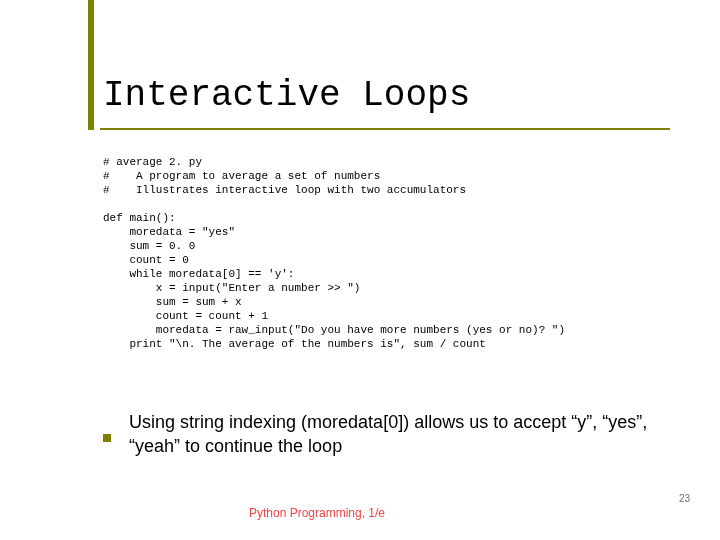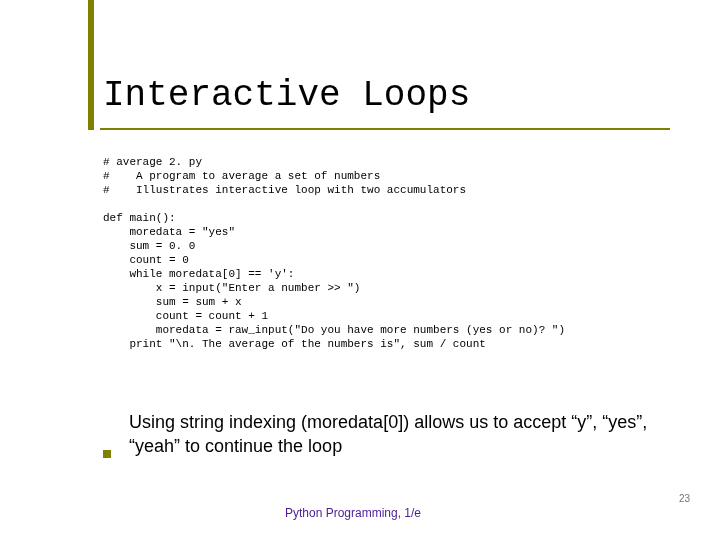--- a/index.html
+++ b/index.html
@@ -45,21 +45,21 @@
     font-size: 11px;
     line-height: 14px;
     white-space: pre;
     color: #000;
   }
   .bullet-row {
     position: absolute;
     left: 103px;
     top: 410px;
     display: flex;
-    align-items: flex-end;
+    align-items: center;
   }
   .bullet-icon {
     width: 8px;
     height: 8px;
     background: #808000;
     margin-top: 7px;
     margin-right: 18px;
     flex-shrink: 0;
   }
   .bullet-text {
@@ -70,22 +70,21 @@
     max-width: 560px;
   }
   .footer-center {
     position: absolute;
     bottom: 20px;
     left: 0;
     width: 634px;
     text-align: center;
     font-family: Verdana, Geneva, sans-serif;
     font-size: 12px;
-    color: #4c1d95;
-    margin-left: 36px;
+    color: #ef4444;
   }
   .footer-right {
     position: absolute;
     bottom: 36px;
     right: 30px;
     font-family: Verdana, Geneva, sans-serif;
     font-size: 10px;
     color: #737373;
   }
 </style>

